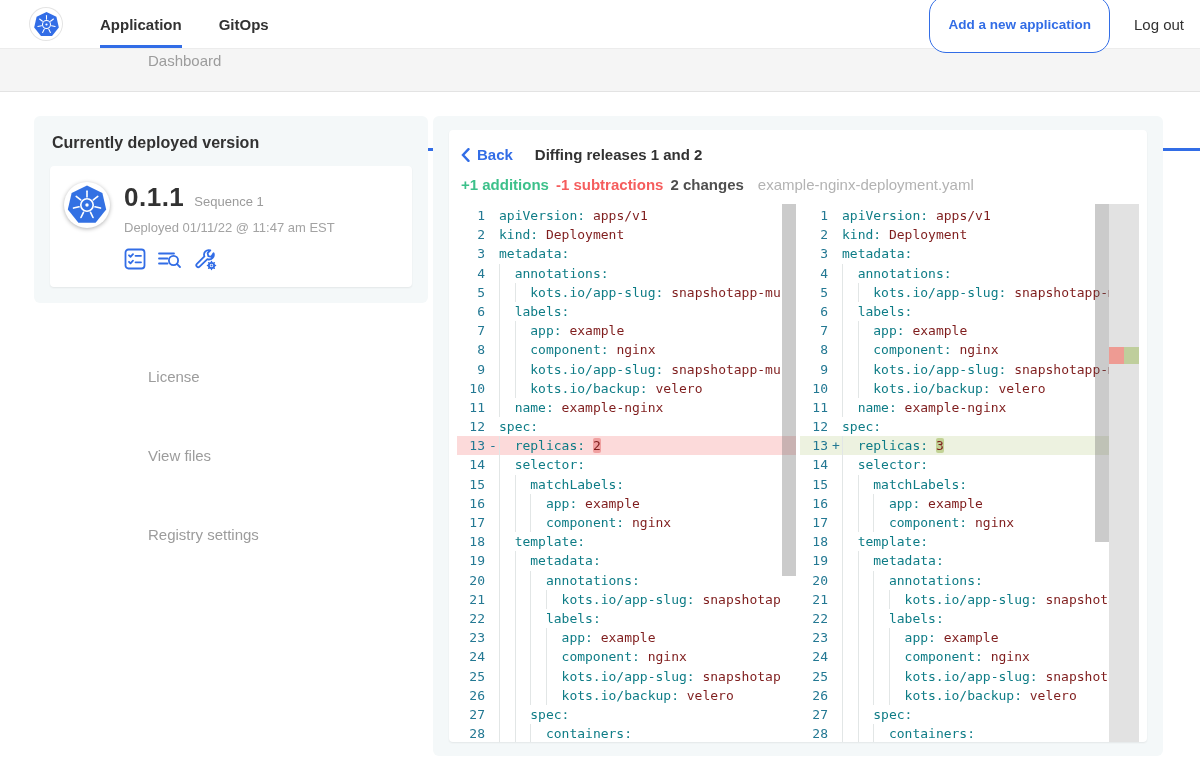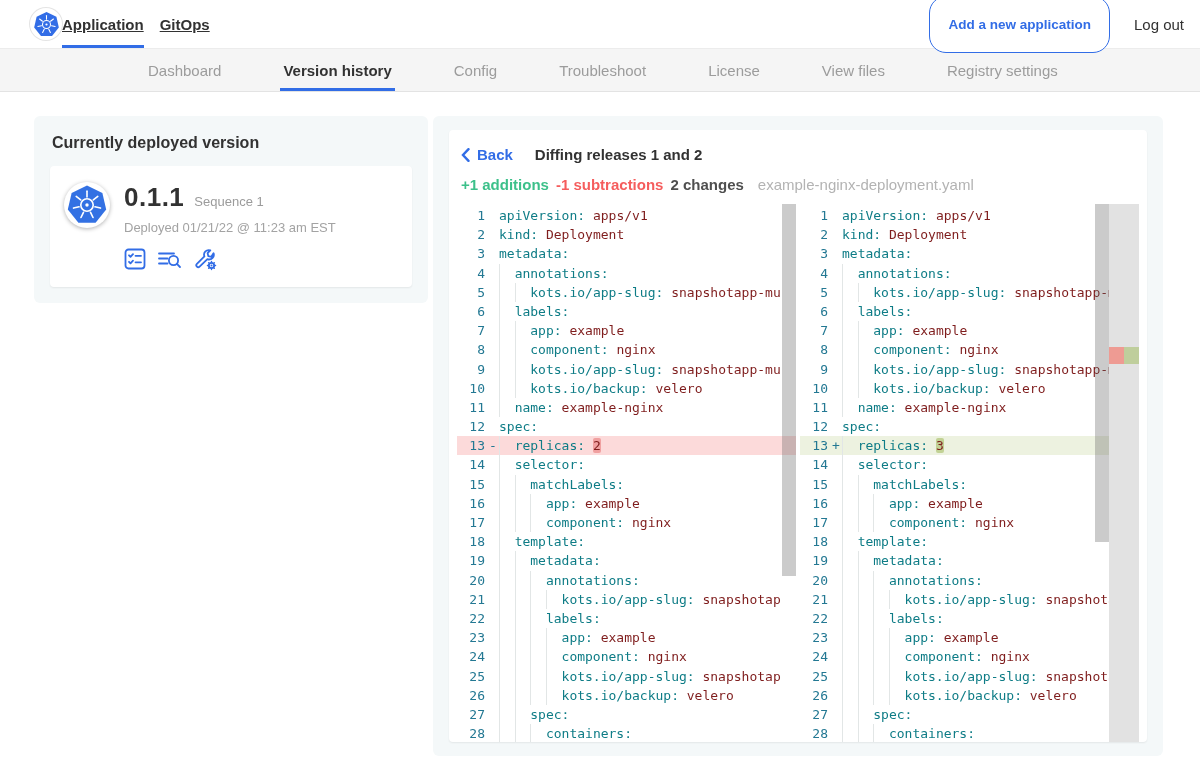--- a/index.html
+++ b/index.html
@@ -5,34 +5,34 @@
   * { margin:0; padding:0; box-sizing:border-box; }
   html,body { width:1200px; height:768px; overflow:hidden; background:#fff;
     font-family:"Liberation Sans", sans-serif; color:#323232; }
 
   
   .topnav { height:48px; display:flex; align-items:stretch; padding:0 16px 0 30px;
     background:#fff; }
   .logo-badge { align-self:center; width:32px; height:32px; border-radius:50%;
     background:#fff; box-shadow:0 0 0 1px #e4e4e4; display:flex; align-items:center;
     justify-content:center; }
-  .top-tabs { display:flex; gap:16px;text-decoration:underline; }
+  .top-tabs { display:flex; margin-left:38px; gap:37px; }
   .top-tab { display:flex; align-items:center; font-size:15px; font-weight:700;
     color:#323232; border-bottom:3px solid transparent; padding-top:3px; cursor:pointer; }
   .top-tab.active { border-bottom-color:#326de6; }
   .top-right { margin-left:auto; display:flex; align-items:center; gap:24px; }
   .add-app-btn { border:1.5px solid #326de6; color:#326de6; background:#fff;
     font-family:inherit; font-weight:700; font-size:13.5px; padding:20px 18px;
     border-radius:17px; cursor:pointer; }
   .logout { font-size:15px; color:#323232; cursor:pointer; }
 
   
   .subnav { height:44px; background:#f5f5f5; border-top:1px solid #ececec;
     border-bottom:1px solid #e3e3e3; display:flex; align-items:stretch;
-    padding-left:145px; gap:56px; }
+    padding-left:145px; gap:56px;flex-direction:column; }
   .subnav-item { display:flex; align-items:center; font-size:15px; color:#9c9c9c;
     border-bottom:3px solid transparent; padding:3px 3px 0 3px; cursor:pointer; }
   .subnav-item.active { color:#323232; font-weight:700; border-bottom-color:#326de6; }
 
   
   .main { display:flex; align-items:flex-start; padding:24px 37px 0 16px; gap:5px;margin-left:18px; }
 
   
   .deployed-card { width:394px; background:#f4f8f9; border-radius:6px; padding:16px; }
   .deployed-title { font-size:16px; font-weight:700; margin:2px 0 14px 2px; }
@@ -150,21 +150,21 @@
             <line x1="13.7" y1="23.9" x2="7.9" y2="25.2"></line>
             <line x1="15.4" y1="16.7" x2="10.7" y2="13"></line>
           </g>
         </svg>
       </div>
       <div>
         <div class="version-line">
           <span class="version-num">0.1.1</span>
           <span class="sequence">Sequence 1</span>
         </div>
-        <div class="deployed-at">Deployed 01/21/22 @ 11:23 am EST</div>
+        <div class="deployed-at">Deployed 01/11/22 @ 11:47 am EST</div>
         <div class="card-actions">
           <span class="ic">
             <svg width="22" height="22" viewBox="0 0 22 22">
               <rect class="s" x="1.5" y="1.5" width="19" height="19" rx="3"></rect>
               <path class="s" d="M5 7.3 L6.5 8.8 L9 6.2"></path>
               <line class="s" x1="11.5" y1="7.8" x2="17" y2="7.8"></line>
               <path class="s" d="M5 13.8 L6.5 15.3 L9 12.7"></path>
               <line class="s" x1="11.5" y1="14.3" x2="17" y2="14.3"></line>
             </svg>
           </span>

